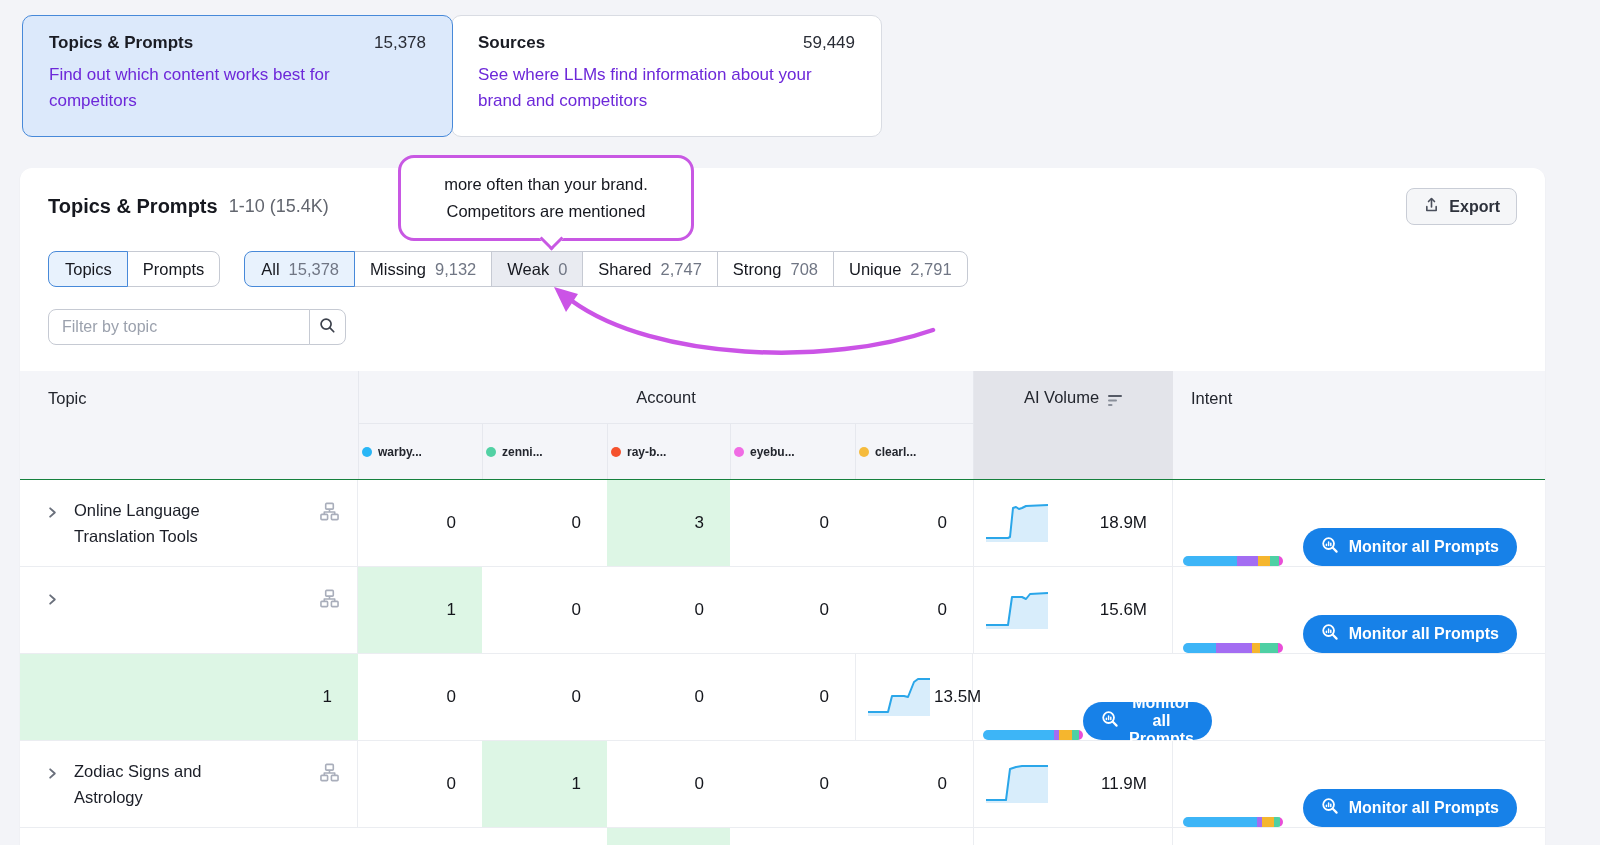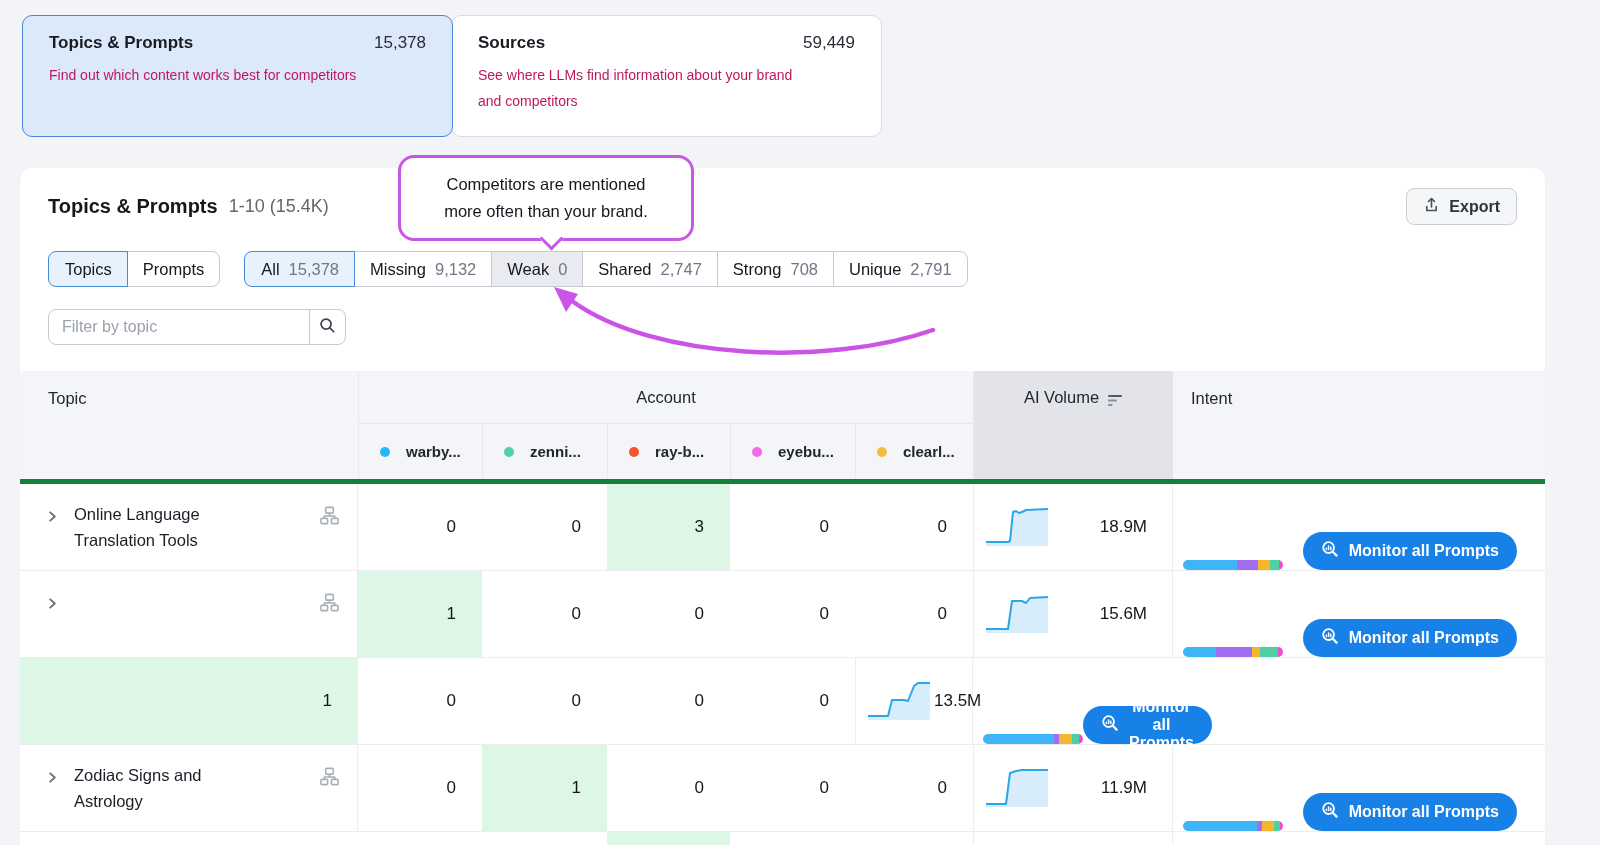--- a/index.html
+++ b/index.html
@@ -8,21 +8,21 @@
   .page { position:relative; width:1600px; height:845px; background:#f3f4f8; overflow:hidden; color:#16181f; }
 
   
   .top-cards { position:absolute; left:22px; top:15px; display:flex; z-index:5; }
   .tab-card { width:431px; height:122px; background:#fff; border:1px solid #d9dce3; border-radius:10px; padding:17px 26px; cursor:pointer; }
   .tab-card.selected { background:#dce9fb; border:1.5px solid #4789d9; z-index:2; }
   .tab-card + .tab-card { margin-left:-2px; }
   .tab-head { display:flex; justify-content:space-between; align-items:baseline; }
   .tab-title { font-size:17px; font-weight:700; color:#1a1c24; }
   .tab-value { font-size:17px; color:#2a2d36; }
-  .tab-desc { margin-top:9px; font-size:14px; line-height:26px; color:#be185d; max-width:340px; }
+  .tab-desc { margin-top:9px; font-size:17px; line-height:26px; color:#6d28d9; max-width:340px; }
 
   
   .panel { position:absolute; left:20px; top:168px; width:1525px; height:677px; background:#fff; border-radius:12px 12px 0 0; box-shadow:0 1px 2px rgba(30,34,55,.06); }
   .panel-head { display:flex; align-items:center; padding:20px 28px 0 28px; }
   .panel-title { font-size:20px; font-weight:700; color:#16181f; }
   .panel-range { font-size:18px; color:#62666f; margin-left:11px; }
   .export-btn { margin-left:auto; height:37px; padding:0 16px; border:1px solid #c9cdd6; border-radius:8px; background:#f5f6f8; font-family:inherit; font-size:16px; font-weight:600; color:#2e323c; display:inline-flex; gap:9px; align-items:center; cursor:pointer; }
 
   
   .filters-row { display:flex; margin:26px 0 0 28px; gap:24px; }
@@ -36,25 +36,25 @@
   .chip.pointed { background:#e9ebf1; }
 
   
   .search-row { display:flex; margin:22px 0 0 28px; }
   .search-input { width:262px; height:36px; border:1px solid #c6cad3; border-radius:8px 0 0 8px; padding:0 13px; font-family:inherit; font-size:16px; color:#2c2f38; outline:none; }
   .search-input::placeholder { color:#9ba1ad; }
   .search-btn { width:37px; height:36px; margin-left:-1px; border:1px solid #c6cad3; border-radius:0 8px 8px 0; background:#fff; display:inline-flex; align-items:center; justify-content:center; cursor:pointer; }
 
   
   .tbl { --cols:338px 124px 125px 123px 125px 118px 200px 1fr; margin-top:26px; }
-  .thead { display:grid; grid-template-columns:var(--cols); grid-template-rows:53px 55px; background:#f4f5f9; border-bottom:5px solid #15803d; }
+  .thead { display:grid; grid-template-columns:var(--cols); grid-template-rows:53px 55px; background:#f4f5f9; border-bottom:1px solid #15803d; }
   .th { font-size:16.5px; color:#23262e; }
   .th-topic { grid-column:1; grid-row:1/3; padding:18px 0 0 28px; }
   .th-mentions { grid-column:2/7; grid-row:1; display:flex; align-items:center; justify-content:center; border-left:1px solid #e6e8ee; border-bottom:1px solid #e6e8ee; }
-  .th-comp { grid-row:2; display:flex; align-items:center; padding-left:21px; gap:16px; font-weight:700; font-size:15px; border-left:1px solid #e6e8ee; }
+  .th-comp { grid-row:2; display:flex; align-items:center; padding-left:3px; gap:6px; font-weight:700; font-size:12px; border-left:1px solid #e6e8ee; }
   .c1{grid-column:2} .c2{grid-column:3} .c3{grid-column:4} .c4{grid-column:5} .c5{grid-column:6}
   .comp-dot { width:10px; height:10px; border-radius:50%; flex:0 0 auto; }
   .th-aivol { grid-column:7; grid-row:1/3; background:#e3e4ea; border-left:1px solid #e6e8ee; display:flex; align-items:flex-start; justify-content:center; gap:9px; padding-top:17px; cursor:pointer; }
   .th-intent { grid-column:8; grid-row:1/3; padding:18px 0 0 18px; }
 
   .trow { display:grid; grid-template-columns:var(--cols); height:87px; border-bottom:1px solid #ebedf1; background:#fff; }
   .cell { display:flex; align-items:center; }
   .topic-cell { padding-left:26px; border-right:1px solid #ebedf1; }
   .chev { align-self:flex-start; margin-top:25px; flex:0 0 auto; cursor:pointer; }
   .tname { width:198px; margin-left:15px; font-size:16.5px; line-height:26px; color:#1b1e27; align-self:center; cursor:pointer; }
@@ -434,22 +434,22 @@
 </div>
 
       <div class="partial">
         <div class="phl" id="partial-hl" style="grid-column: 4;"></div>
         <div class="pvol"></div>
       </div>
     </div>
   </div>
 
   <div class="tooltip">
+    <div>more often than your brand.</div>
     <div>Competitors are mentioned</div>
-    <div>more often than your brand.</div>
   </div>
 
   <svg class="arrow-overlay" viewBox="0 0 1600 845">
     <path d="M 933 330 C 830 366, 655 361, 572 301" fill="none" stroke="#cb54e6" stroke-width="4.5" stroke-linecap="round"></path>
     <polygon points="554,287 578,294 566,312" fill="#cb54e6"></polygon>
   </svg>
 
 </div>
 
 </body></html>

